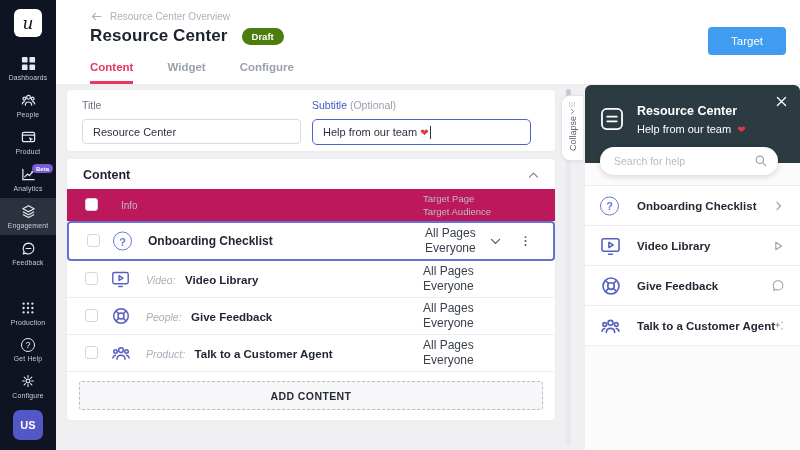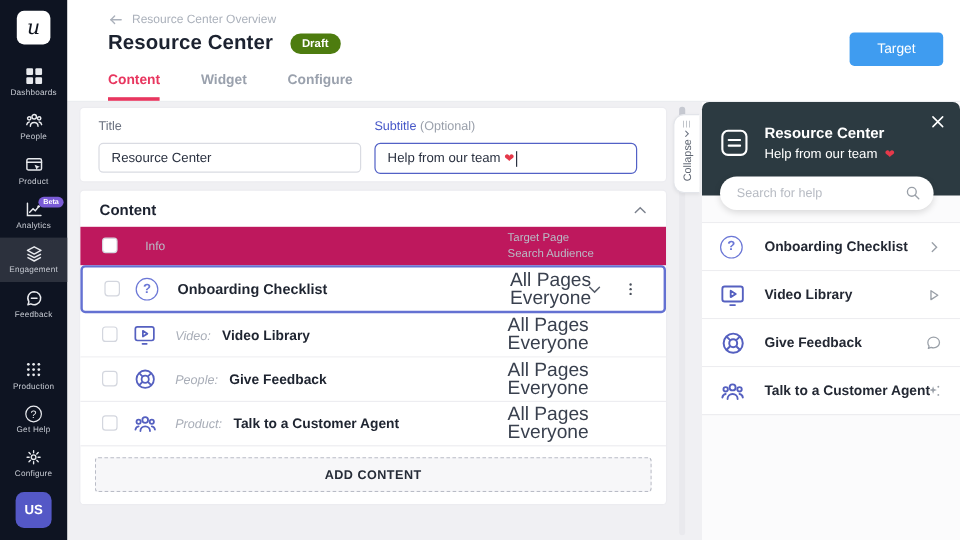--- a/index.html
+++ b/index.html
@@ -63,21 +63,21 @@
   .th-target { position:absolute; left:356px; top:4px; font-size:9.5px; line-height:12.5px; color:#b9bdc7; }
   .row { position:absolute; left:0; right:0; background:#fff; }
   .row .checkbox { left:18px; top:50%; margin-top:-7px; }
   .row-icon { position:absolute; left:44px; top:50%; transform:translateY(-50%); color:#5560c0; }
   .qcircle { width:19px; height:19px; border:1.5px solid #6b77d6; border-radius:50%; color:#6b77d6; font-size:11px;
              display:flex; align-items:center; justify-content:center; font-weight:bold; background:#fff; }
   .row-title { position:absolute; left:79px; top:50%; transform:translateY(-50%); font-size:12px; font-weight:bold; color:#1e2430; white-space:nowrap; }
   .row-titlegroup { position:absolute; left:79px; top:50%; transform:translateY(-50%); white-space:nowrap; }
   .type-label { font-size:10.5px; color:#a9aeb8;font-style:italic; }
   .row-name { font-size:11.5px; font-weight:bold; color:#1e2430; margin-left:5px; }
-  .row-target { position:absolute; left:356px; top:50%; transform:translateY(-50%); font-size:16px; line-height:15px; color:#39404e; }
+  .row-target { position:absolute; left:356px; top:50%; transform:translateY(-50%); font-size:12px; line-height:15px; color:#39404e; }
   .row.selected { top:62px; height:40px; border:2px solid #6471d2; border-radius:4px; z-index:2; }
   .row.r2 { top:102px; height:37px; border-bottom:1px solid #ededf1; }
   .row.r3 { top:139px; height:37px; border-bottom:1px solid #ededf1; }
   .row.r4 { top:176px; height:37px; border-bottom:1px solid #ededf1; }
   .row-chevron { position:absolute; left:420px; top:50%; transform:translateY(-50%); color:#565c68; cursor:pointer; }
   .row-kebab { position:absolute; left:450px; top:50%; transform:translateY(-50%); color:#4a505c; cursor:pointer; }
   .add-content-btn { position:absolute; left:12px; right:12px; top:222px; height:29px; background:#f7f7f9;
                      border:1.5px dashed #b9bcc6; border-radius:3px; font-family:inherit; font-size:10.5px; font-weight:bold;
                      color:#262c38; letter-spacing:.4px; cursor:pointer; }
 
@@ -268,21 +268,21 @@
               <path d="M3 10 8 5l5 5"></path>
             </svg>
         </span>
       </div>
 
       <div class="thead">
         <span class="checkbox"></span>
         <span class="th-info">Info</span>
         <span class="th-target">
           <span>Target Page</span><br>
-          <span>Search Audience</span>
+          <span>Target Audience</span>
         </span>
       </div>
 
       <div class="row selected">
         <span class="checkbox"></span>
         <span class="row-icon">
             <span class="qcircle">?</span>
           </span>
         <span class="row-title">Onboarding Checklist</span>
         <span class="row-target">

